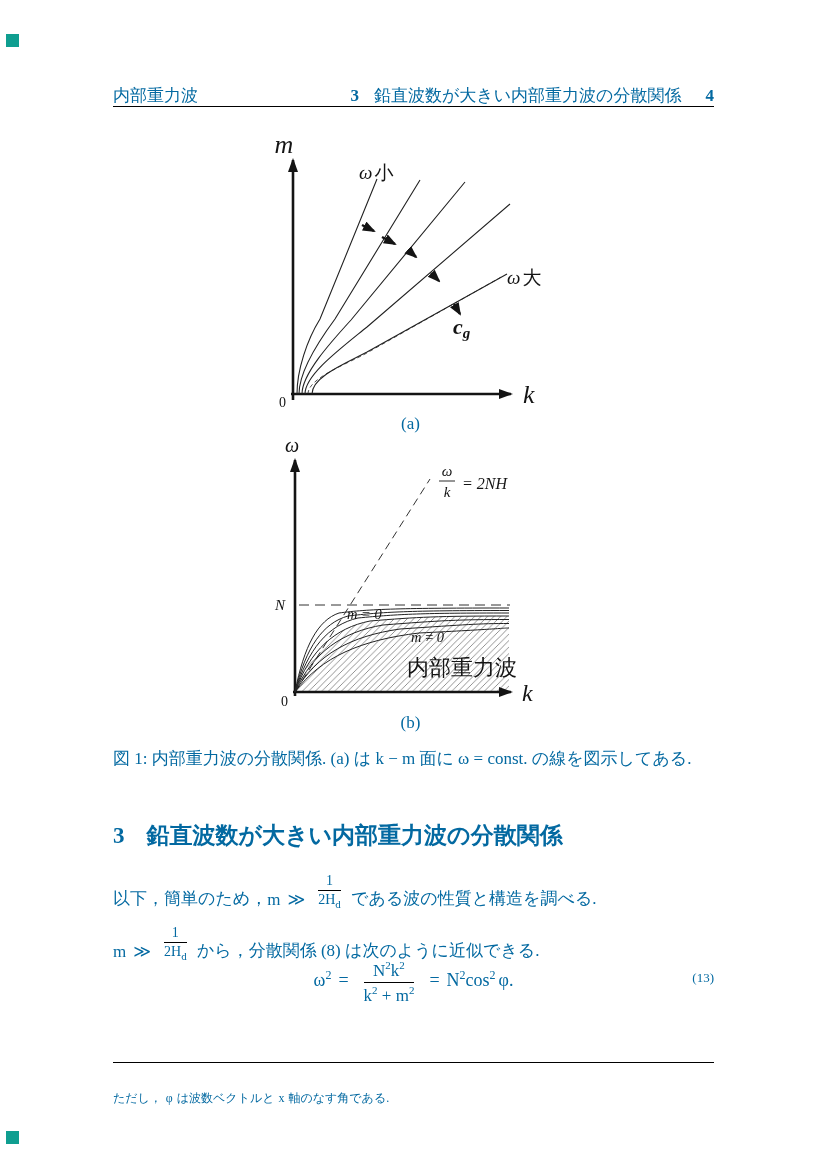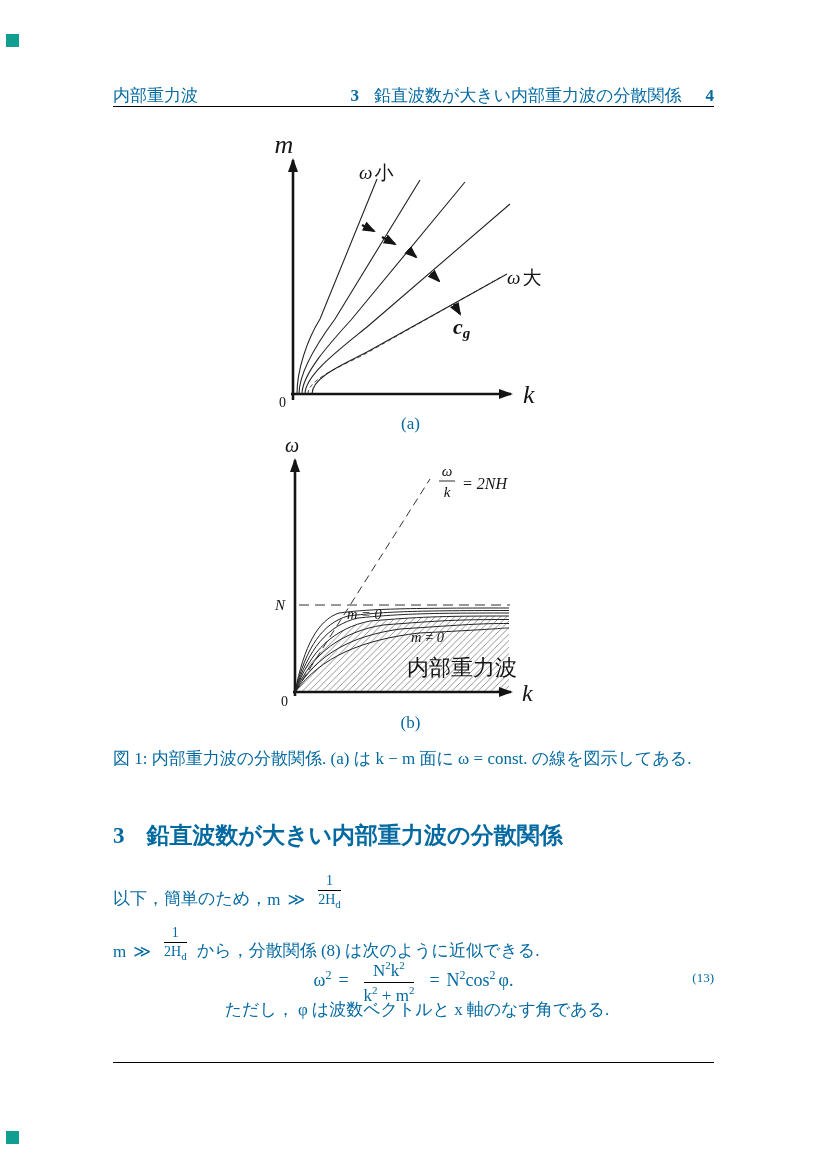--- a/index.html
+++ b/index.html
@@ -40,21 +40,21 @@
   .frac .fbar { align-self:stretch; border-top:1.2px solid #000; margin:1.5px 0; }
   .frac sub { font-size:11px; }
   .mrel { margin:0 7px; }
 
   .eqrow { left:113px; top:950px; width:601px; height:64px; display:flex; align-items:center; justify-content:center; font-size:18px; }
   .eqrow .eqtag { position:absolute; right:0; top:20px; font-size:13px; }
   .eqrow sup { font-size:12px; }
   .eqrow .frac { font-size:17px; margin:0 8px; }
   .eqrow .frac sup { font-size:11px; }
 
-  .p3 { left:113px; top:998px; width:608px; font-size:17px;text-align:center; }
+  .p3 { left:113px; top:1090px; width:608px; font-size:12px; }
 
   svg text { fill:#141414; }
 </style>
 </head>
 <body>
 
 <div class="page">
 
   <div class="marker" style="left:6px; top:34px; background:#0f9e90;"></div>
   <div class="marker" style="left:6px; top:1131px; background:#0f9e90;"></div>
@@ -151,21 +151,21 @@
   <div class="abs capblock">
     <div><span>図 1: 内部重力波の分散関係. (a) は </span><span class="mi">k − m</span><span> 面に </span><span class="mi">ω</span><span> = const. の線を図示してある.</span></div>
   </div>
 
   <div class="abs heading">
     <span class="num">3</span>
     <span>鉛直波数が大きい内部重力波の分散関係</span>
   </div>
 
   <div class="abs para" style="top:866px; height:44px;">
-    <span class="plain">以下，簡単のため，</span><span class="mi">m</span><span class="mrel">≫</span><span class="frac"><span>1</span><span class="fbar"></span><span><span class="mi">2H</span><sub class="mi">d</sub></span></span>
+    <span class="plain">以下，簡単のため，</span><span class="mi">m</span><span class="mrel">≫</span><span class="frac"><span>1</span><span class="fbar"></span><span><span class="mi">2H</span><sub class="mi">d</sub></span></span><span class="plain"> である波の性質と構造を調べる.</span>
   </div>
 
   <div class="abs para" style="top:918px; height:44px;">
     <span class="mi">m</span><span class="mrel">≫</span><span class="frac"><span>1</span><span class="fbar"></span><span><span class="mi">2H</span><sub class="mi">d</sub></span></span><span class="plain"> から，分散関係 (8) は次のように近似できる.</span>
   </div>
 
   <div class="abs eqrow">
     <span>
       <span class="mi">ω</span><sup>2</sup><span class="mrel">=</span><span class="frac">
           <span><span class="mi">N</span><sup>2</sup><span class="mi">k</span><sup>2</sup></span>

